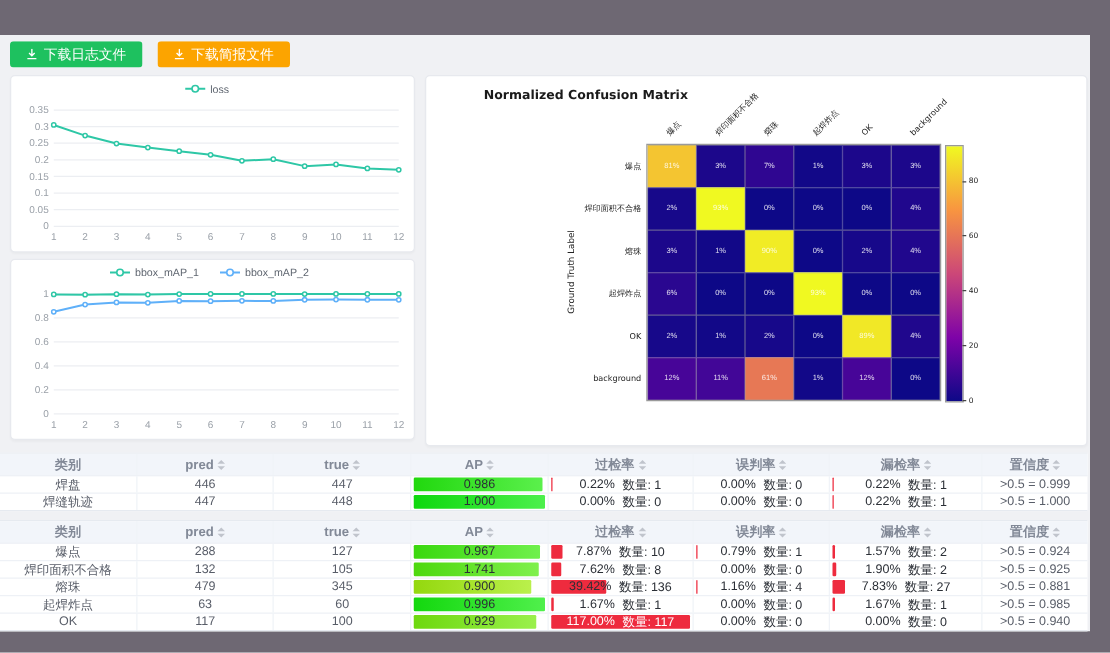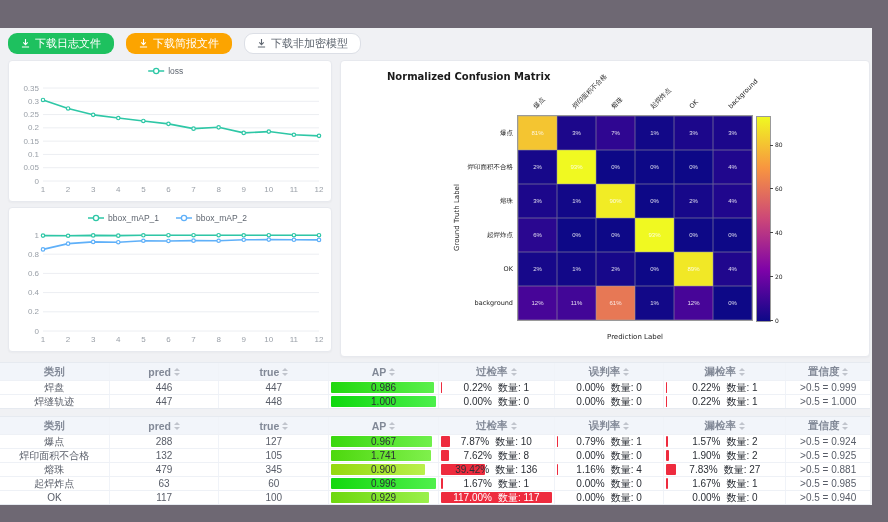--- a/index.html
+++ b/index.html
@@ -1,20 +1,20 @@
 <!DOCTYPE html>
 <html><head>
 <meta charset="utf-8">
 <style>
   html,body{margin:0;padding:0;}
   body{width:888px;height:522px;background:#6e6873;font-family:"Liberation Sans","DejaVu Sans",sans-serif;position:relative;overflow:hidden;}
   .content{position:absolute;left:0;top:28px;width:872px;height:477px;background:#f0f1f4;}
   
   .toolbar{position:absolute;left:8px;top:5px;display:flex;gap:12px;align-items:center;}
-  .btn{display:inline-flex;align-items:center;gap:5px;height:21px;padding:0 12px;border-radius:9px;font-size:11px;border:1px solid transparent;cursor:pointer;font-family:inherit;}
+  .btn{display:inline-flex;align-items:center;gap:5px;height:21px;padding:0 12px;border-radius:3px;font-size:11px;border:1px solid transparent;cursor:pointer;font-family:inherit;}
   .btn svg{flex:0 0 auto;}
   .btn-green{background:#1ec15f;color:#fff;}
   .btn-orange{background:#fca400;color:#fff;}
   .btn-plain{background:#fff;color:#5f6670;border-color:#dcdfe6;}
   .btn-gray{background:#969aa3;color:#f2f2f2;height:23px;}
   
   .card{position:absolute;background:#fff;border:1px solid #e7e9ee;border-radius:4px;box-shadow:0 1px 2px rgba(0,0,0,.03);}
   .card-loss{left:8px;top:32px;width:322px;height:140px;}
   .card-map{left:8px;top:179px;width:322px;height:143px;}
   .card-cm{left:340px;top:32px;width:528px;height:295px;}
@@ -62,26 +62,20 @@
       <svg width="9" height="9" viewBox="0 0 10 10">
           <path d="M5 0v6M2.5 3.8L5 6.3 7.5 3.8M1 8.8h8" stroke="#fff" stroke-width="1.2" fill="none"></path>
         </svg>
       <span>下载日志文件</span>
     </button>
     <button class="btn btn-orange">
       <svg width="9" height="9" viewBox="0 0 10 10">
           <path d="M5 0v6M2.5 3.8L5 6.3 7.5 3.8M1 8.8h8" stroke="#fff" stroke-width="1.2" fill="none"></path>
         </svg>
       <span>下载简报文件</span>
-    </button>
-    <button class="btn btn-plain">
-      <svg width="9" height="9" viewBox="0 0 10 10">
-          <path d="M5 0v6M2.5 3.8L5 6.3 7.5 3.8M1 8.8h8" stroke="#5f6670" stroke-width="1.2" fill="none"></path>
-        </svg>
-      <span>下载非加密模型</span>
     </button>
   </div>
 
   <div class="card card-loss">
     <svg id="chart-loss" class="chart-svg" width="320" height="136" viewBox="0 0 320 136">
         <g>
           <line x1="139.2" y1="10" x2="155.2" y2="10" stroke="#2ec7a6" stroke-width="1.5"></line>
           <circle cx="147.2" cy="10" r="2.6" fill="#fff" stroke="#2ec7a6" stroke-width="1.3"></circle>
           <text x="159.2" y="13" font-size="8.5" fill="#5f6670" font-family="Liberation Sans, sans-serif">loss</text>
         </g>
@@ -252,21 +246,20 @@
         <div class="cb-line" style="left: 429px; top: 215.129px;"></div>
         <div class="cb-tick" style="left: 434px; top: 211.629px;">20</div>
         <div class="cb-line" style="left: 429px; top: 171.258px;"></div>
         <div class="cb-tick" style="left: 434px; top: 167.758px;">40</div>
         <div class="cb-line" style="left: 429px; top: 127.387px;"></div>
         <div class="cb-tick" style="left: 434px; top: 123.887px;">60</div>
         <div class="cb-line" style="left: 429px; top: 83.5161px;"></div>
         <div class="cb-tick" style="left: 434px; top: 80.0161px;">80</div>
       </div>
     <div class="cm-ylabel">Ground Truth Label</div>
-    <div class="cm-xlabel">Prediction Label</div>
   </div>
 
   <div class="dtable t1" id="table1">
       <div class="tr head">
         <div class="th" style="width: 12.6%;">
           <span>类别</span>
         </div>
         <div class="th" style="width: 12.6%;">
           <span>pred</span>
           <span class="sort">

